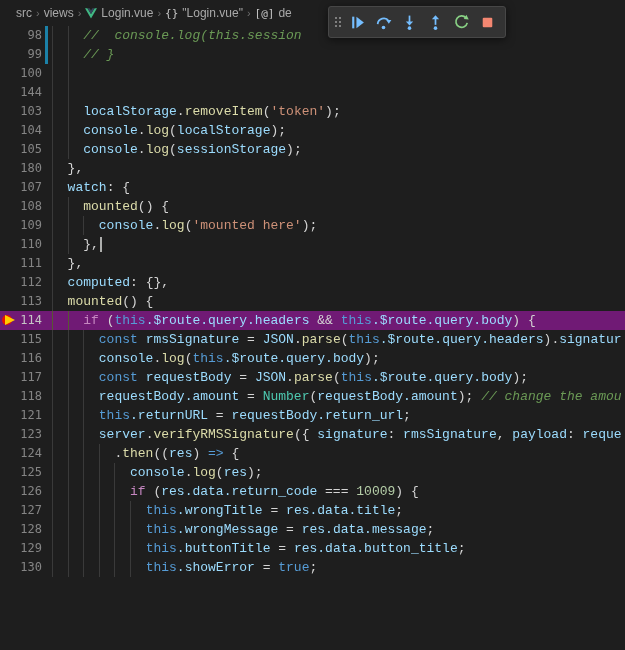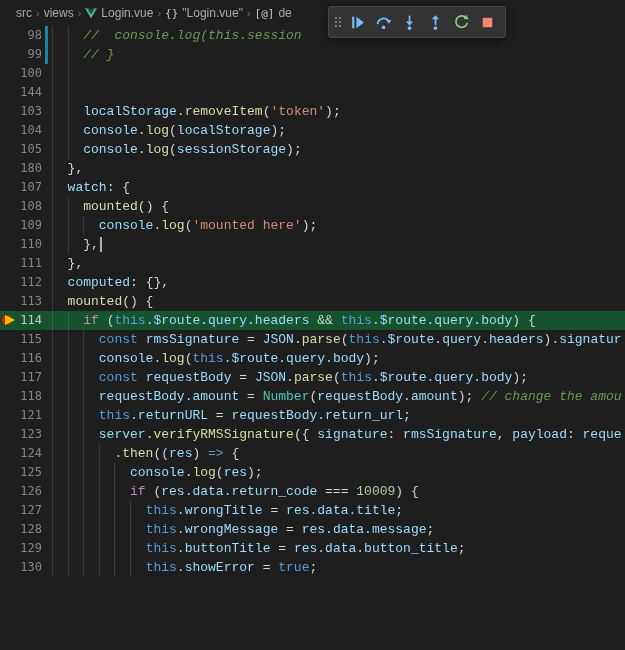--- a/index.html
+++ b/index.html
@@ -22,21 +22,21 @@
   .bc-sep{color:#6e6e6e;margin:0 4px;font-size:11px;}
   .bc-icon{display:inline-flex;align-items:center;margin-right:4px;}
   .bc-icon svg{width:12px;height:11px;}
   .bc-sym{color:#c5c5c5;font-size:11px;margin-right:4px;font-family:"DejaVu Sans Mono",monospace;}
   
   .editor{position:relative;}
   .row{
     display:flex;height:19px;line-height:19px;font-size:13px;
     white-space:pre;color:#d4d4d4;
   }
-  .row.dbg{background:#14532d;}
+  .row.dbg{background:#701a75;}
   .bp{width:16px;flex:none;position:relative;}
   .bp-dot{position:absolute;left:2px;top:4px;width:10px;height:10px;border-radius:50%;background:#e51400;}
   .dbg-arrow{
     position:absolute;left:5px;top:4px;width:0;height:0;
     border-left:10px solid #ffcc00;border-top:5.5px solid transparent;border-bottom:5.5px solid transparent;
   }
   .ln{width:26px;flex:none;text-align:right;color:#858585;font-size:12px;}
   .row.dbg .ln{color:#c6c6c6;}
   .git{width:10px;flex:none;position:relative;}
   .git.mod::after{content:"";position:absolute;left:3px;top:0;bottom:0;width:3px;background:#1b81a8;}

